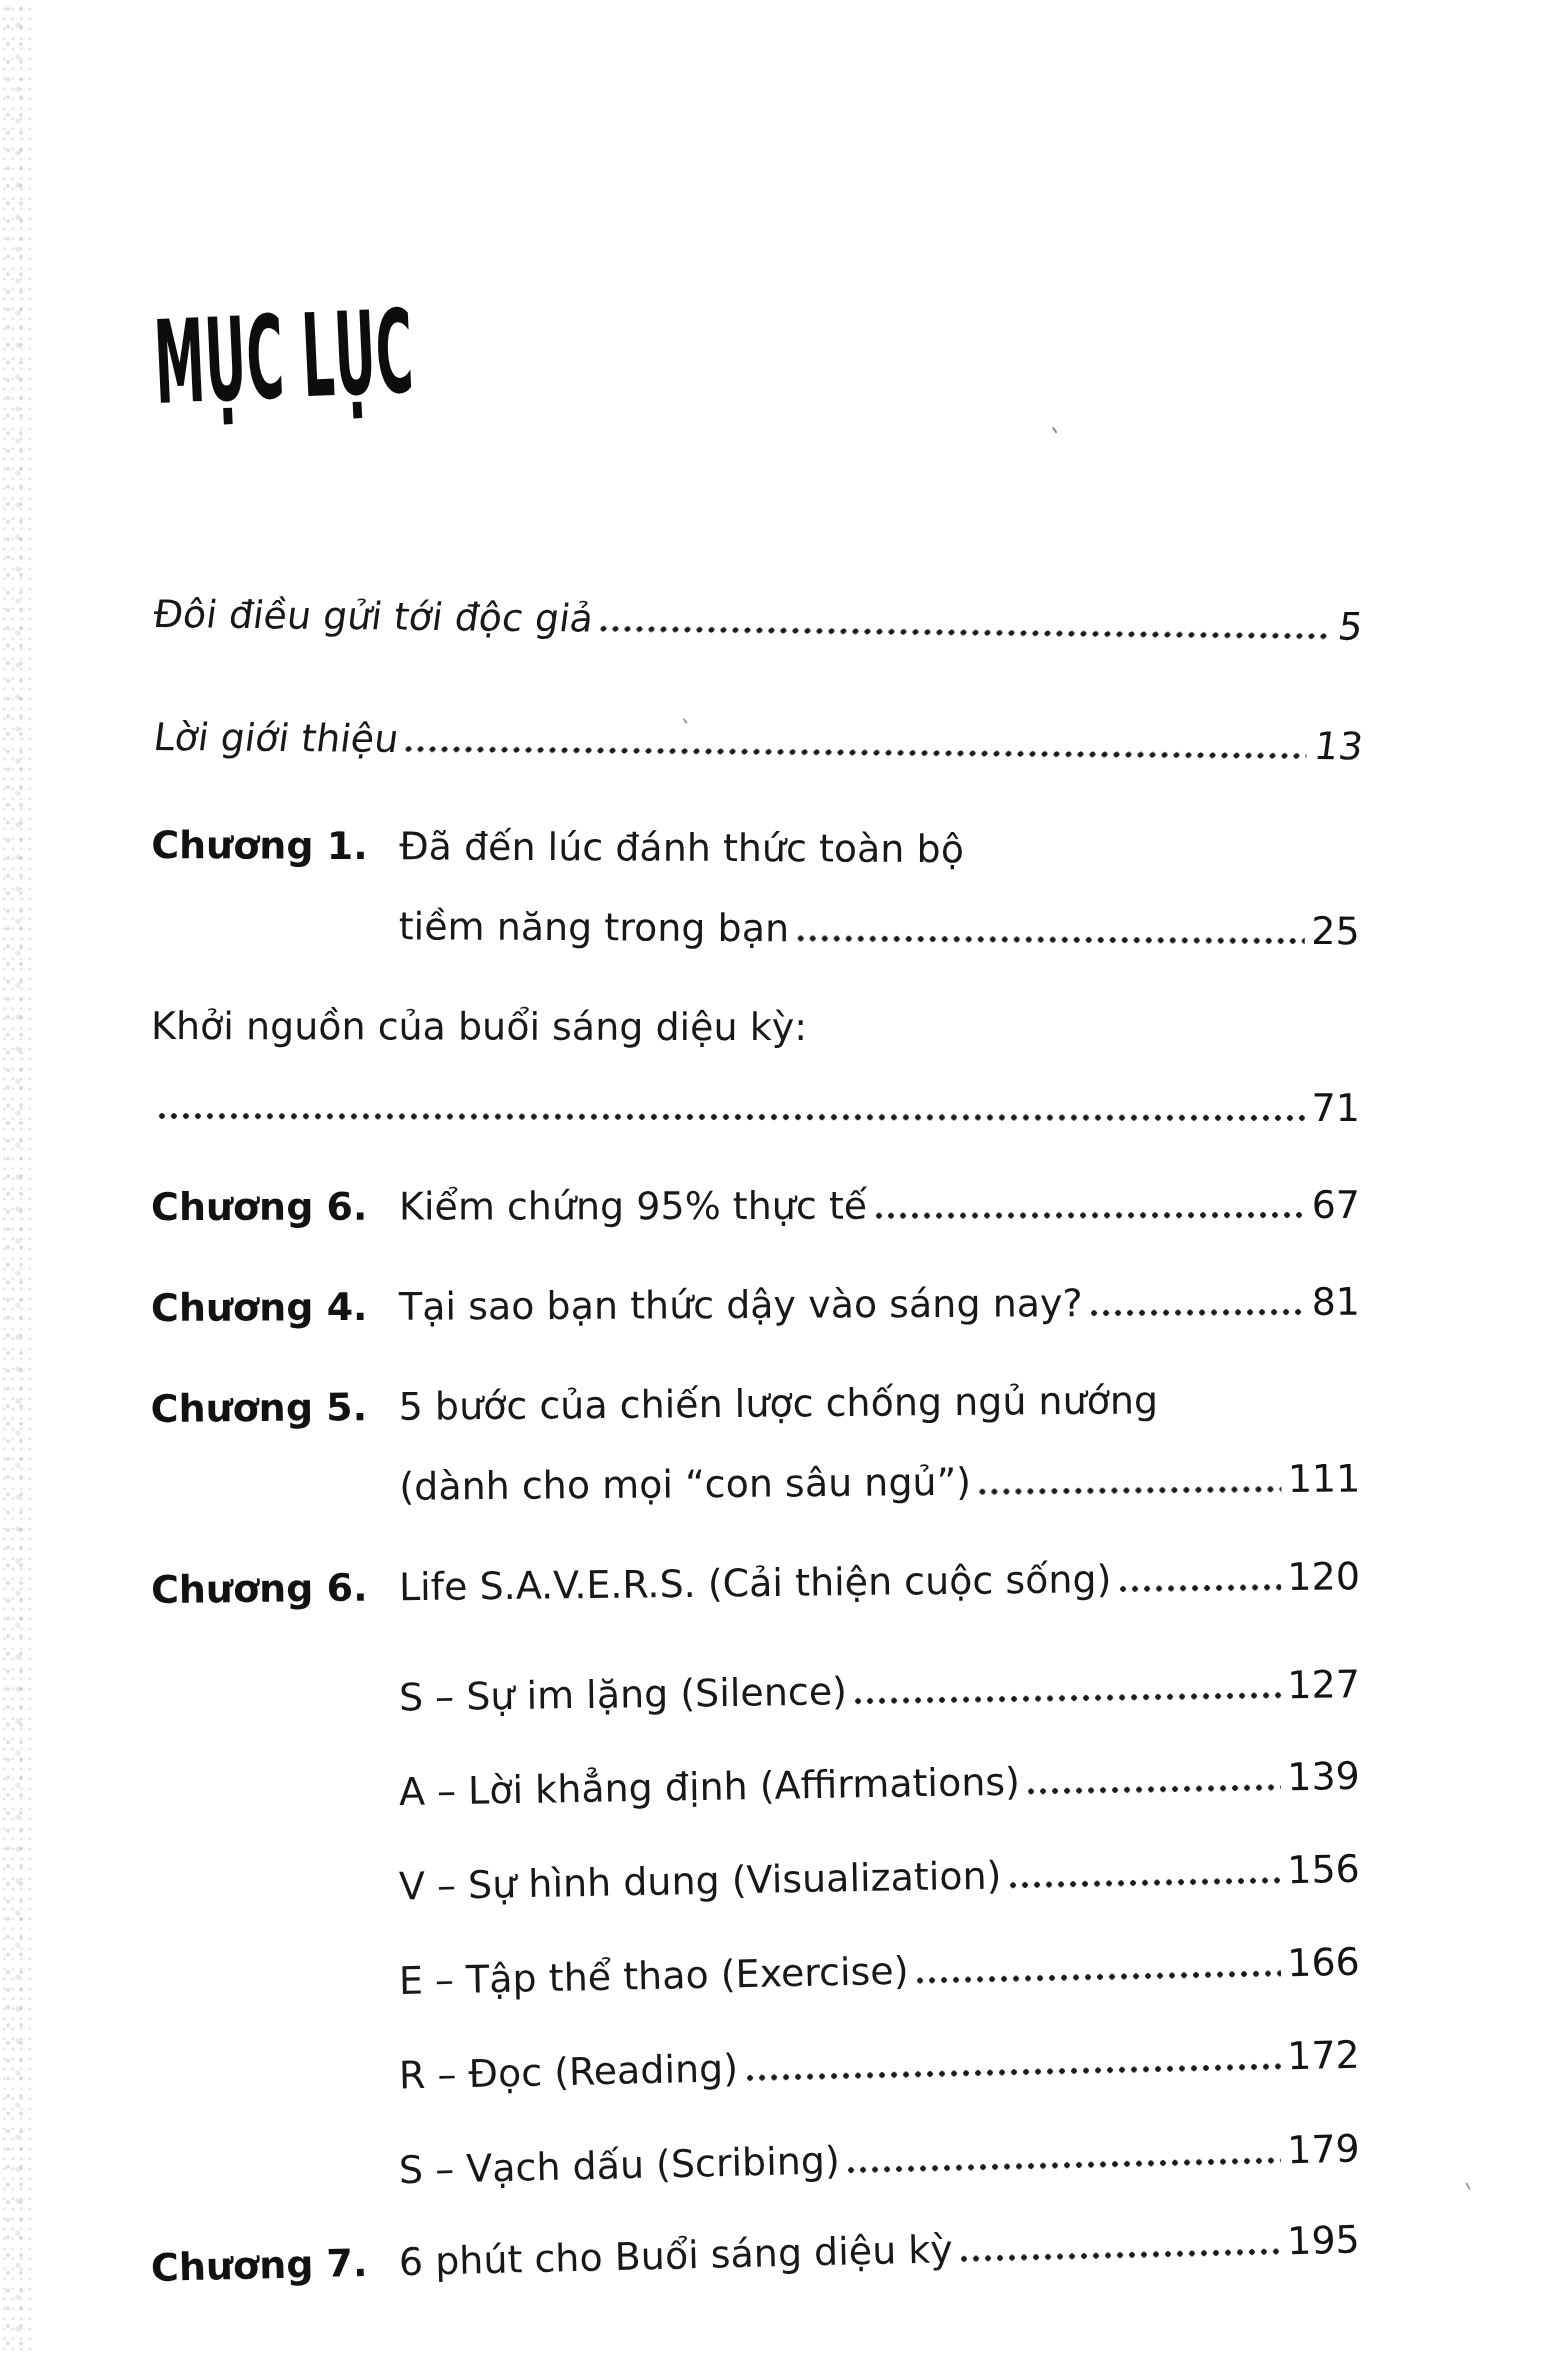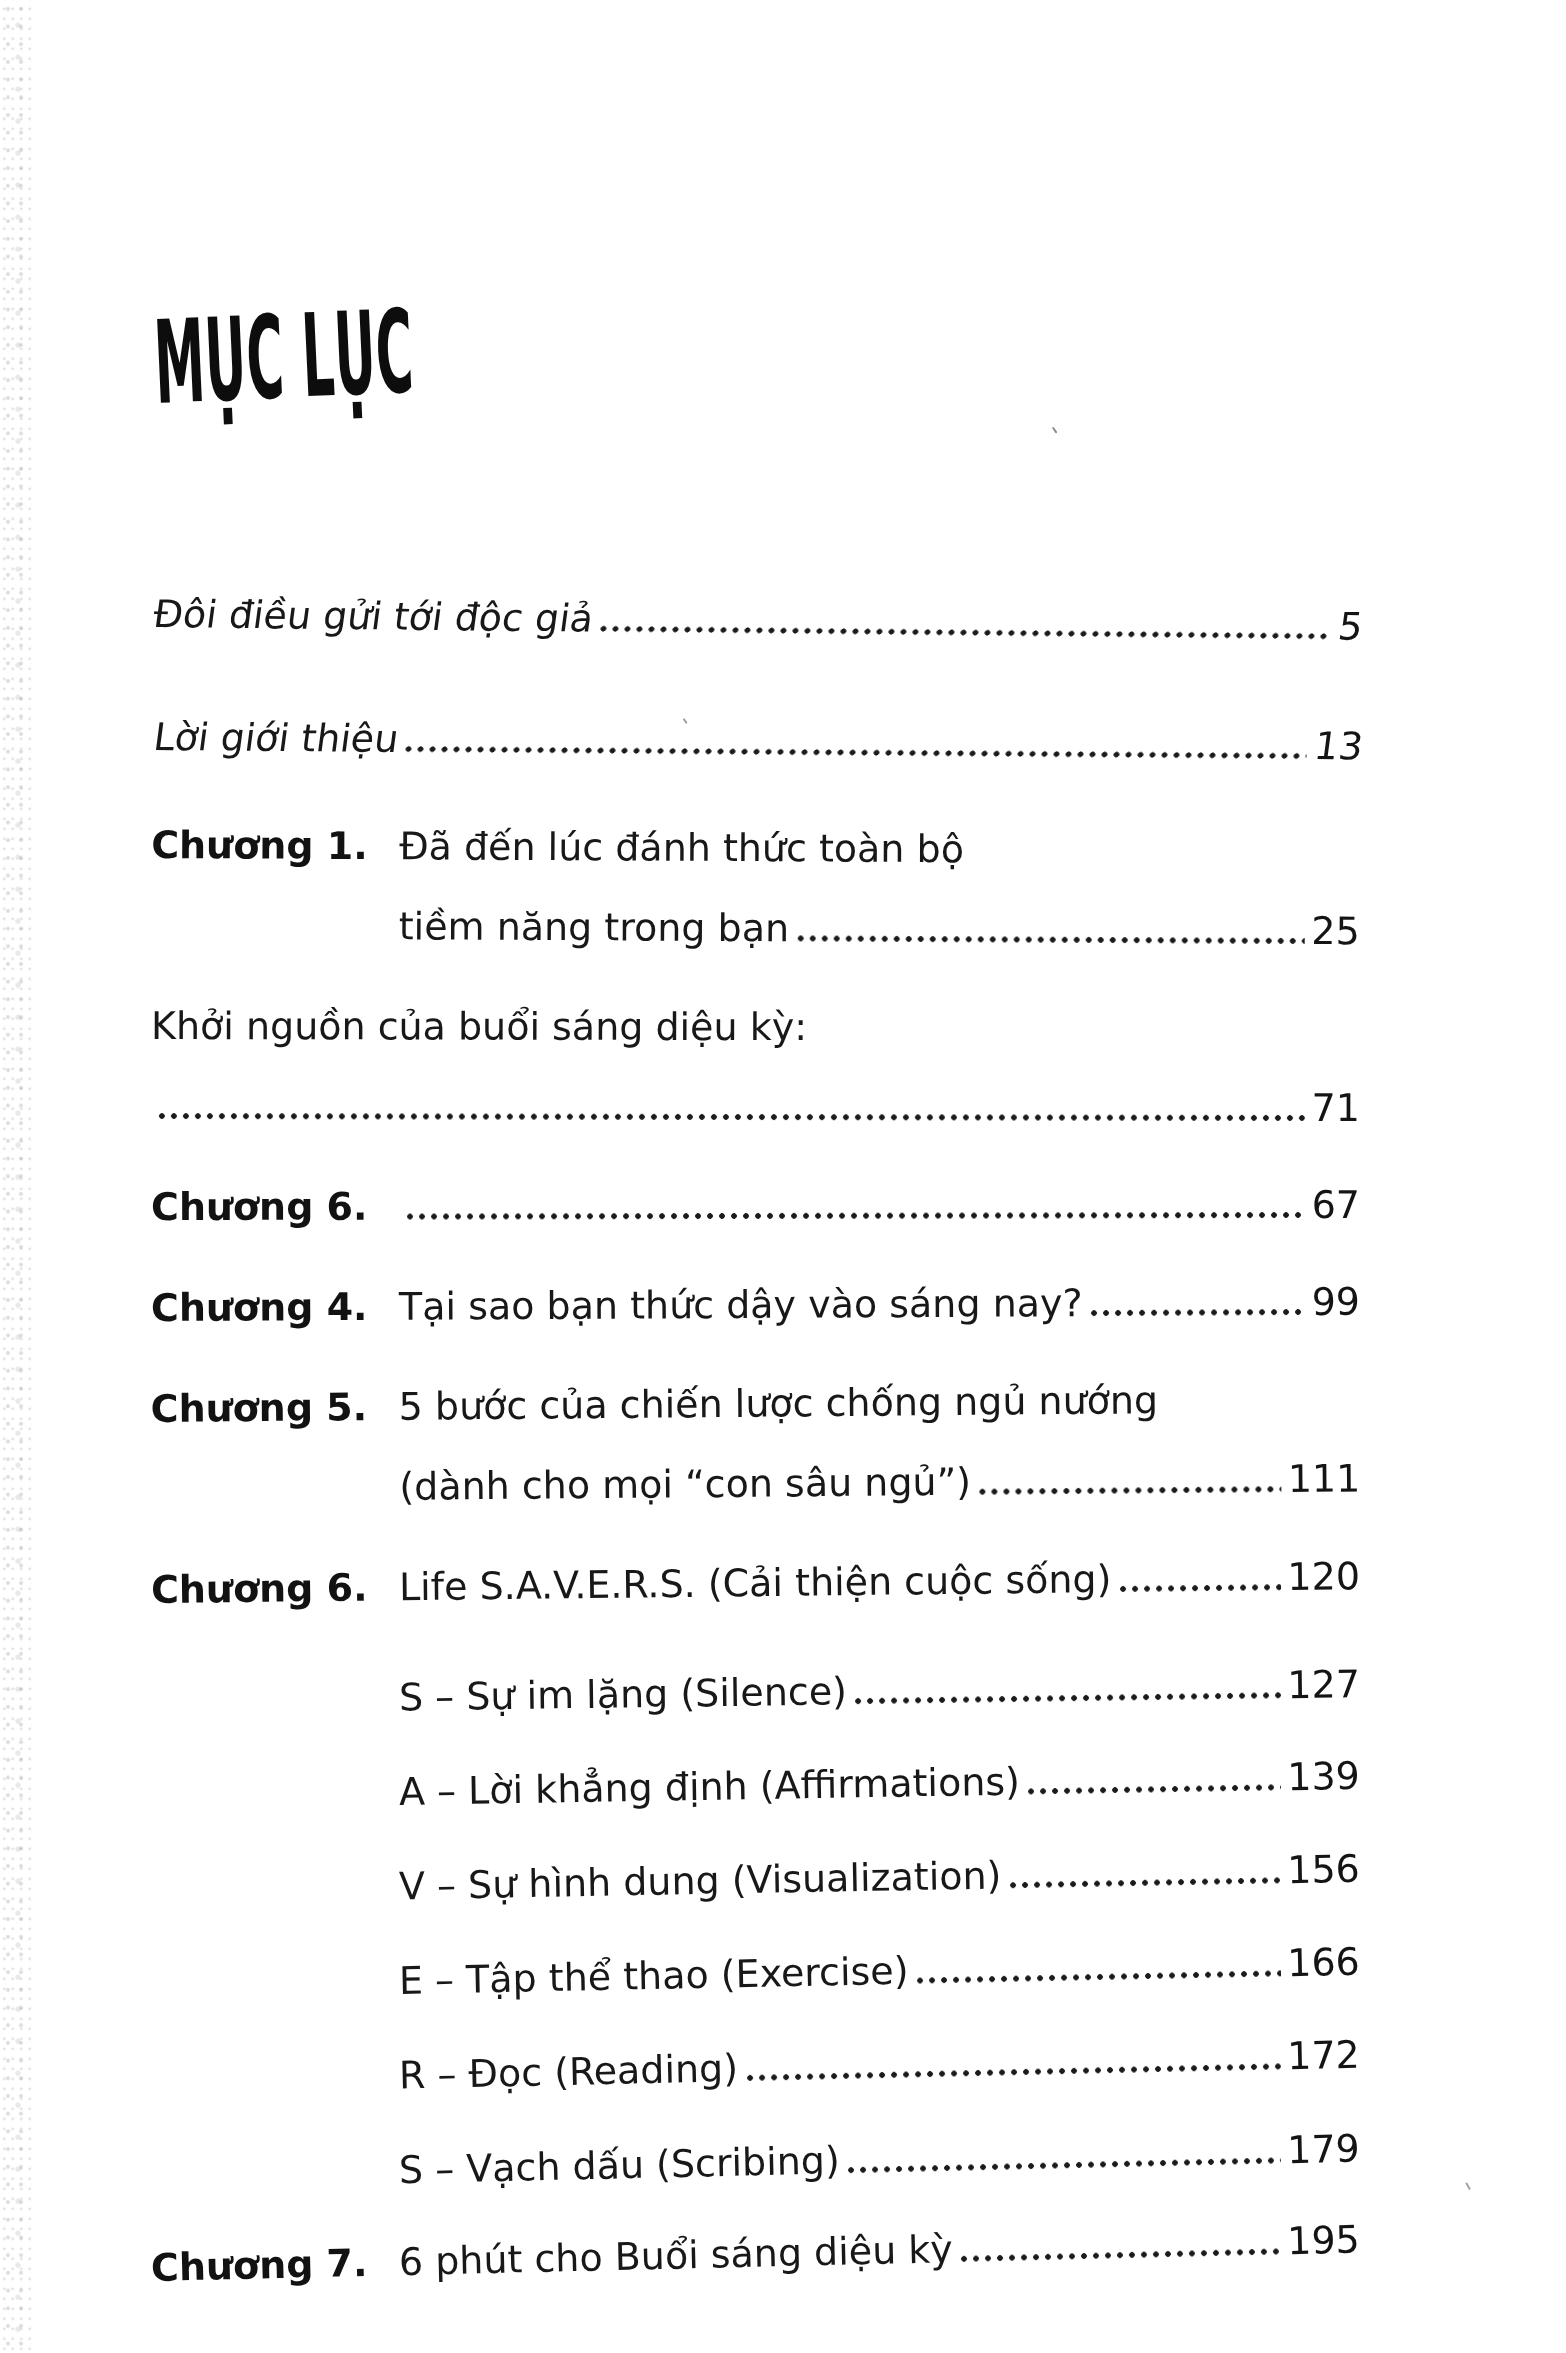--- a/index.html
+++ b/index.html
@@ -132,33 +132,34 @@
           <span class="leader"></span>
           <span class="pagenum">71</span>
         </div>
       </div>
     </div>
 
     <div class="entry">
       <div class="label">Chương 6.</div>
       <div class="titles">
         <div class="line">
+          <span class="text">Kiểm chứng 95% thực tế</span>
           <span class="leader"></span>
           <span class="pagenum">67</span>
         </div>
       </div>
     </div>
 
     <div class="entry">
       <div class="label">Chương 4.</div>
       <div class="titles">
         <div class="line">
           <span class="text">Tại sao bạn thức dậy vào sáng nay?</span>
           <span class="leader"></span>
-          <span class="pagenum">99</span>
+          <span class="pagenum">81</span>
         </div>
       </div>
     </div>
 
     <div class="entry">
       <div class="label">Chương 5.</div>
       <div class="titles">
         <div class="line">
           <span class="text">5 bước của chiến lược chống ngủ nướng</span>
         </div>

